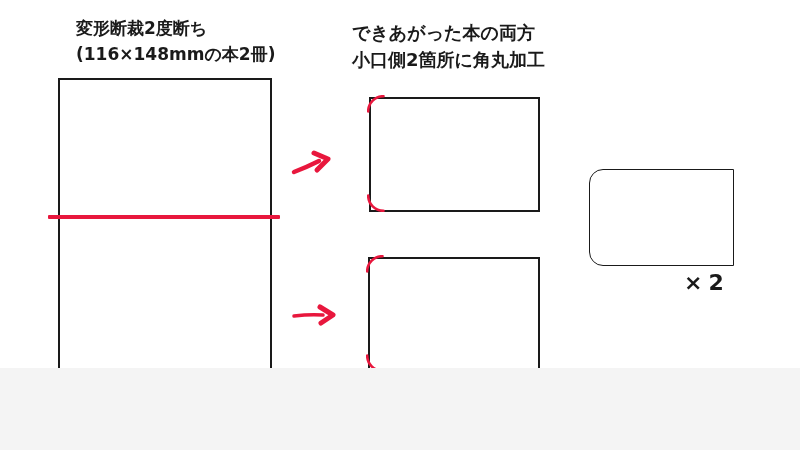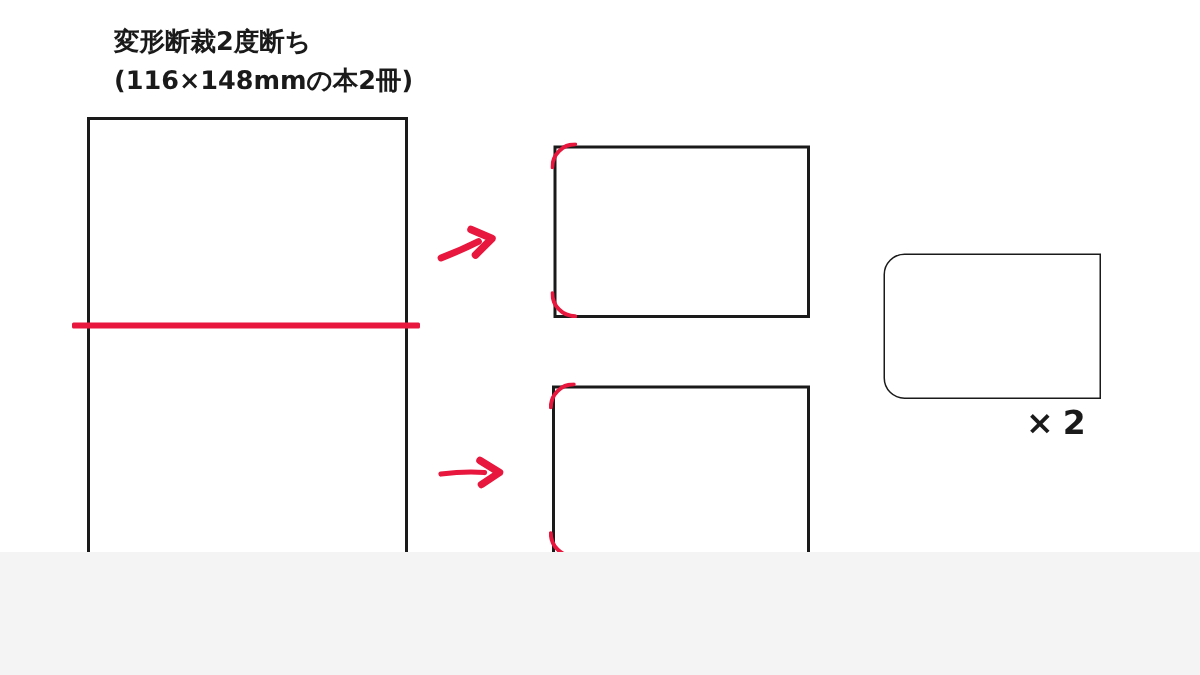--- a/index.html
+++ b/index.html
@@ -71,20 +71,24 @@
 </head>
 <body>
 
 <div class="canvas">
 
   <div class="caption caption-left">
     <span class="line">変形断裁2度断ち</span>
     <span class="line">(116×148mmの本2冊)</span>
   </div>
 
+  <div class="caption caption-middle">
+    <span class="line">できあがった本の両方</span>
+    <span class="line">小口側2箇所に角丸加工</span>
+  </div>
 
   <div class="sheet sheet-source"></div>
   <div class="cut-line"></div>
 
   <div class="arrow arrow-top">
     <svg width="48" height="36" viewBox="0 0 48 36" fill="none">
       <path d="M4 30 Q 17 25 29 19" stroke="var(--accent,#e8173d)" stroke-width="4.5" stroke-linecap="round"></path>
       <path d="M24 11 L 38 17 L 27 28" stroke="var(--accent,#e8173d)" stroke-width="5" stroke-linecap="round" stroke-linejoin="round"></path>
     </svg>
   </div>

